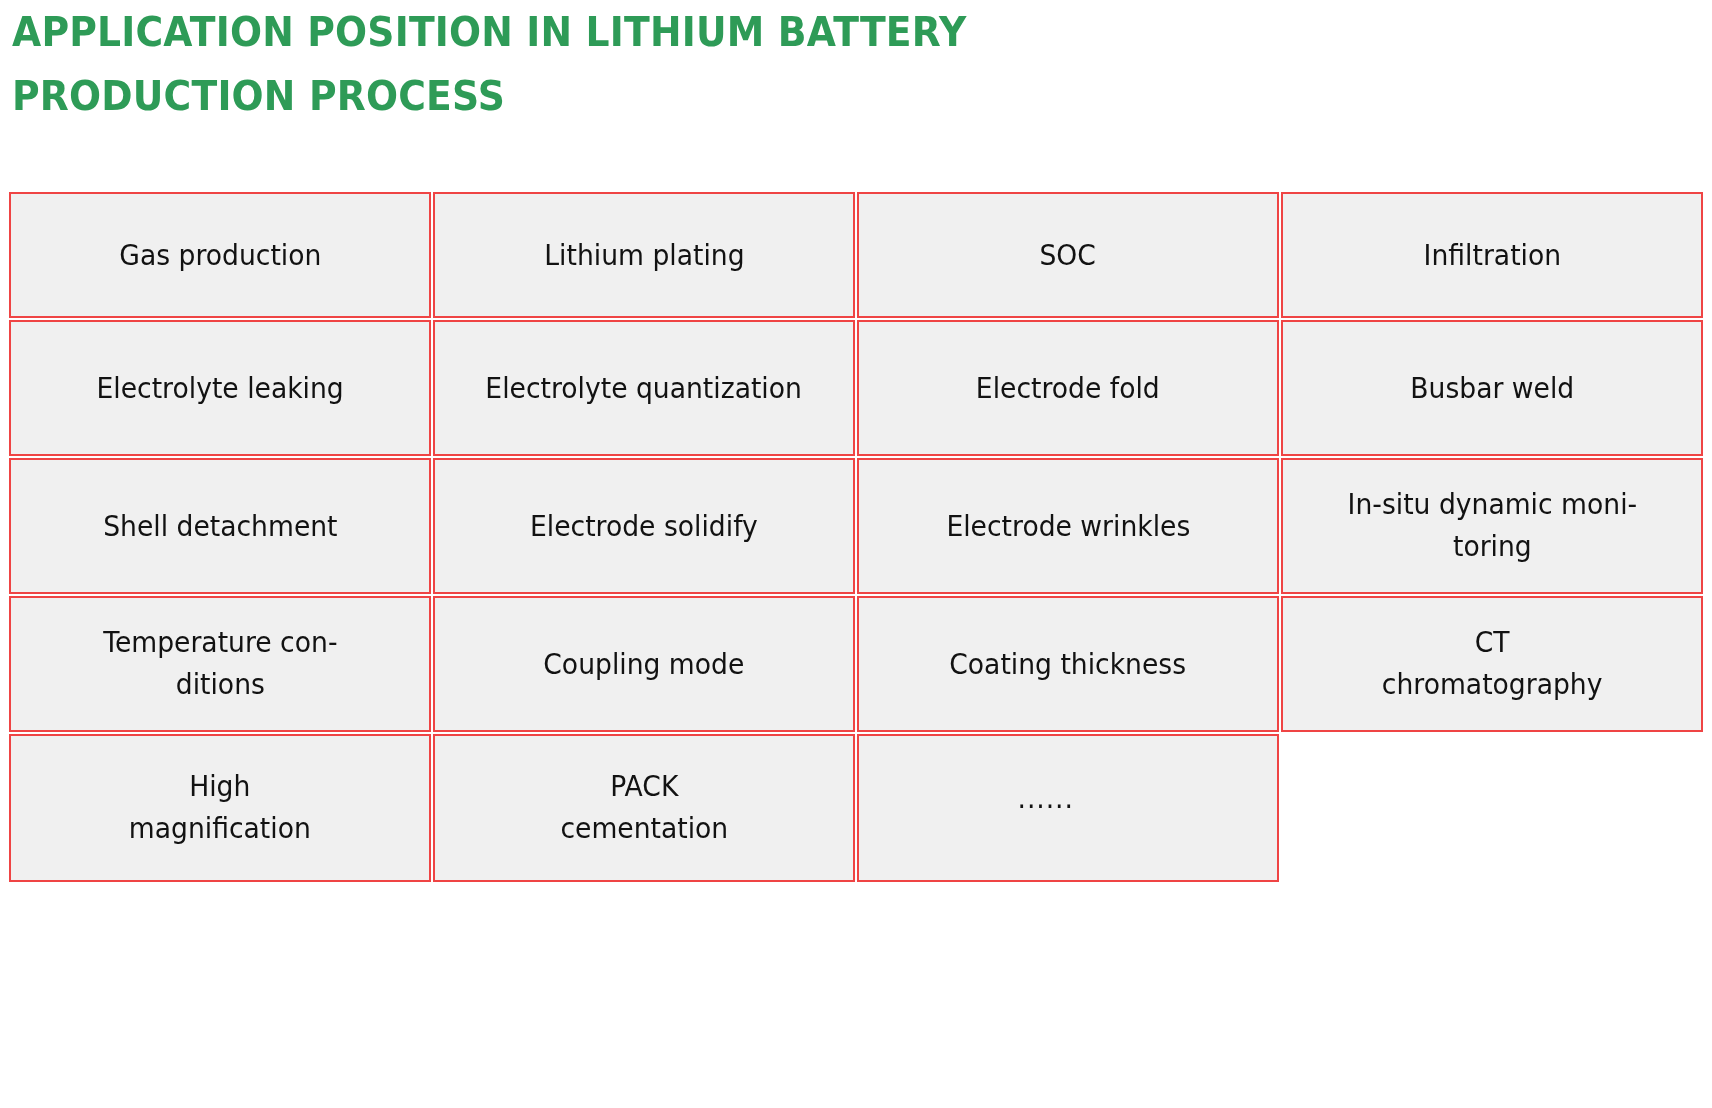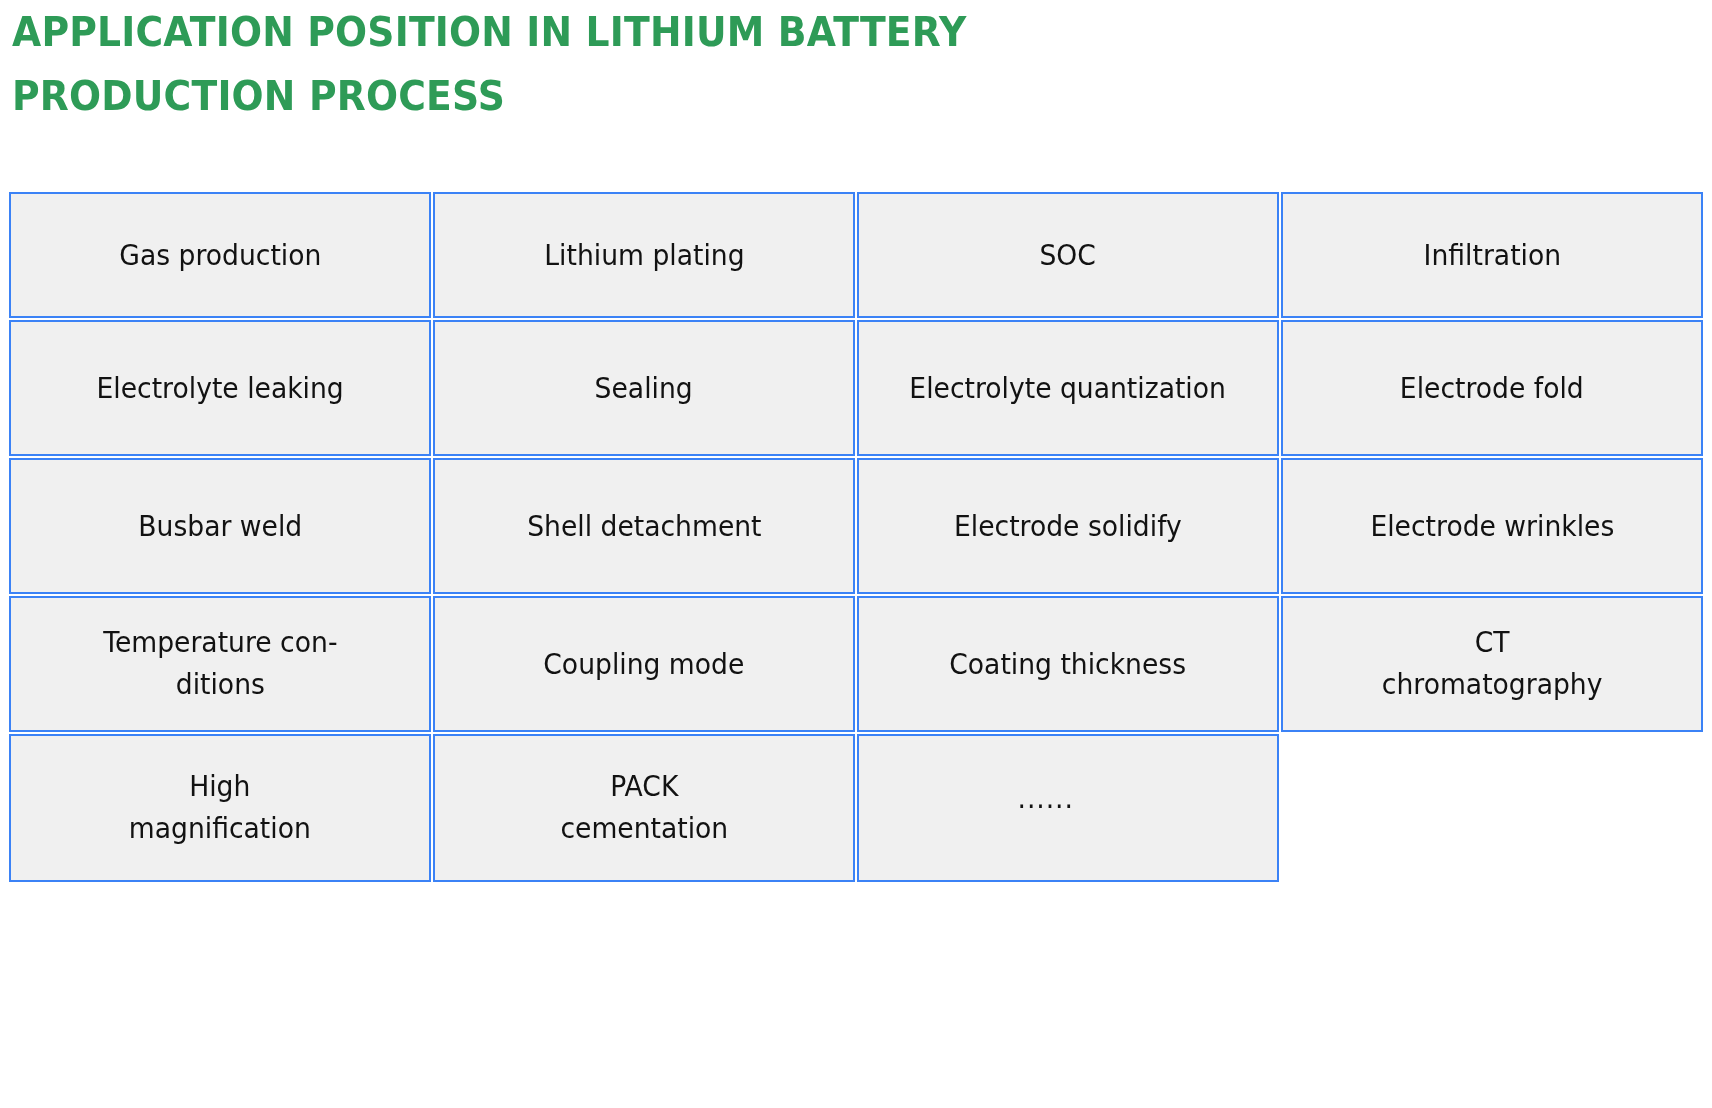--- a/index.html
+++ b/index.html
@@ -55,21 +55,21 @@
     grid-template-columns: 424px 424px 424px 424px;
     grid-template-rows: 128px 138px 138px 138px 150px 150px;
     column-gap: 0px;
     row-gap: 0px;
     background: transparent;
   }
 
   .cell {
     box-sizing: border-box;
     background: #F0F0F0;
-    border: 2px solid #3b82f6;
+    border: 2px solid #ef4444;
     margin: 1px 1px;
     display: flex;
     align-items: center;
     justify-content: center;
     text-align: center;
     padding: 4px 10px;
     color: #121212;
     font-family: "DejaVu Sans", sans-serif;
     font-size: 28px;
     line-height: 39px;
@@ -120,43 +120,44 @@
         <span class="txt">SOC</span>
       </div>
 
     <div class="cell">
         <span class="txt">Infiltration</span>
       </div>
     <div class="cell">
         <span class="txt">Electrolyte leaking</span>
       </div>
     <div class="cell">
-        <span class="txt">Sealing</span>
-      </div>
-    <div class="cell">
         <span class="txt">Electrolyte quantization</span>
       </div>
 
     <div class="cell">
         <span class="txt">Electrode fold</span>
       </div>
     <div class="cell">
         <span class="txt">Busbar weld</span>
       </div>
 
     <div class="cell">
         <span class="txt">Shell detachment</span>
       </div>
     <div class="cell">
         <span class="txt">Electrode solidify</span>
       </div>
     <div class="cell">
         <span class="txt">Electrode wrinkles</span>
       </div>
 
+    <div class="cell twoline">
+        <span class="txt">In-situ dynamic moni-
+toring</span>
+      </div>
     <div class="cell twoline">
         <span class="txt">Temperature con-
 ditions</span>
       </div>
     <div class="cell">
         <span class="txt">Coupling mode</span>
       </div>
     <div class="cell">
         <span class="txt">Coating thickness</span>
       </div>

